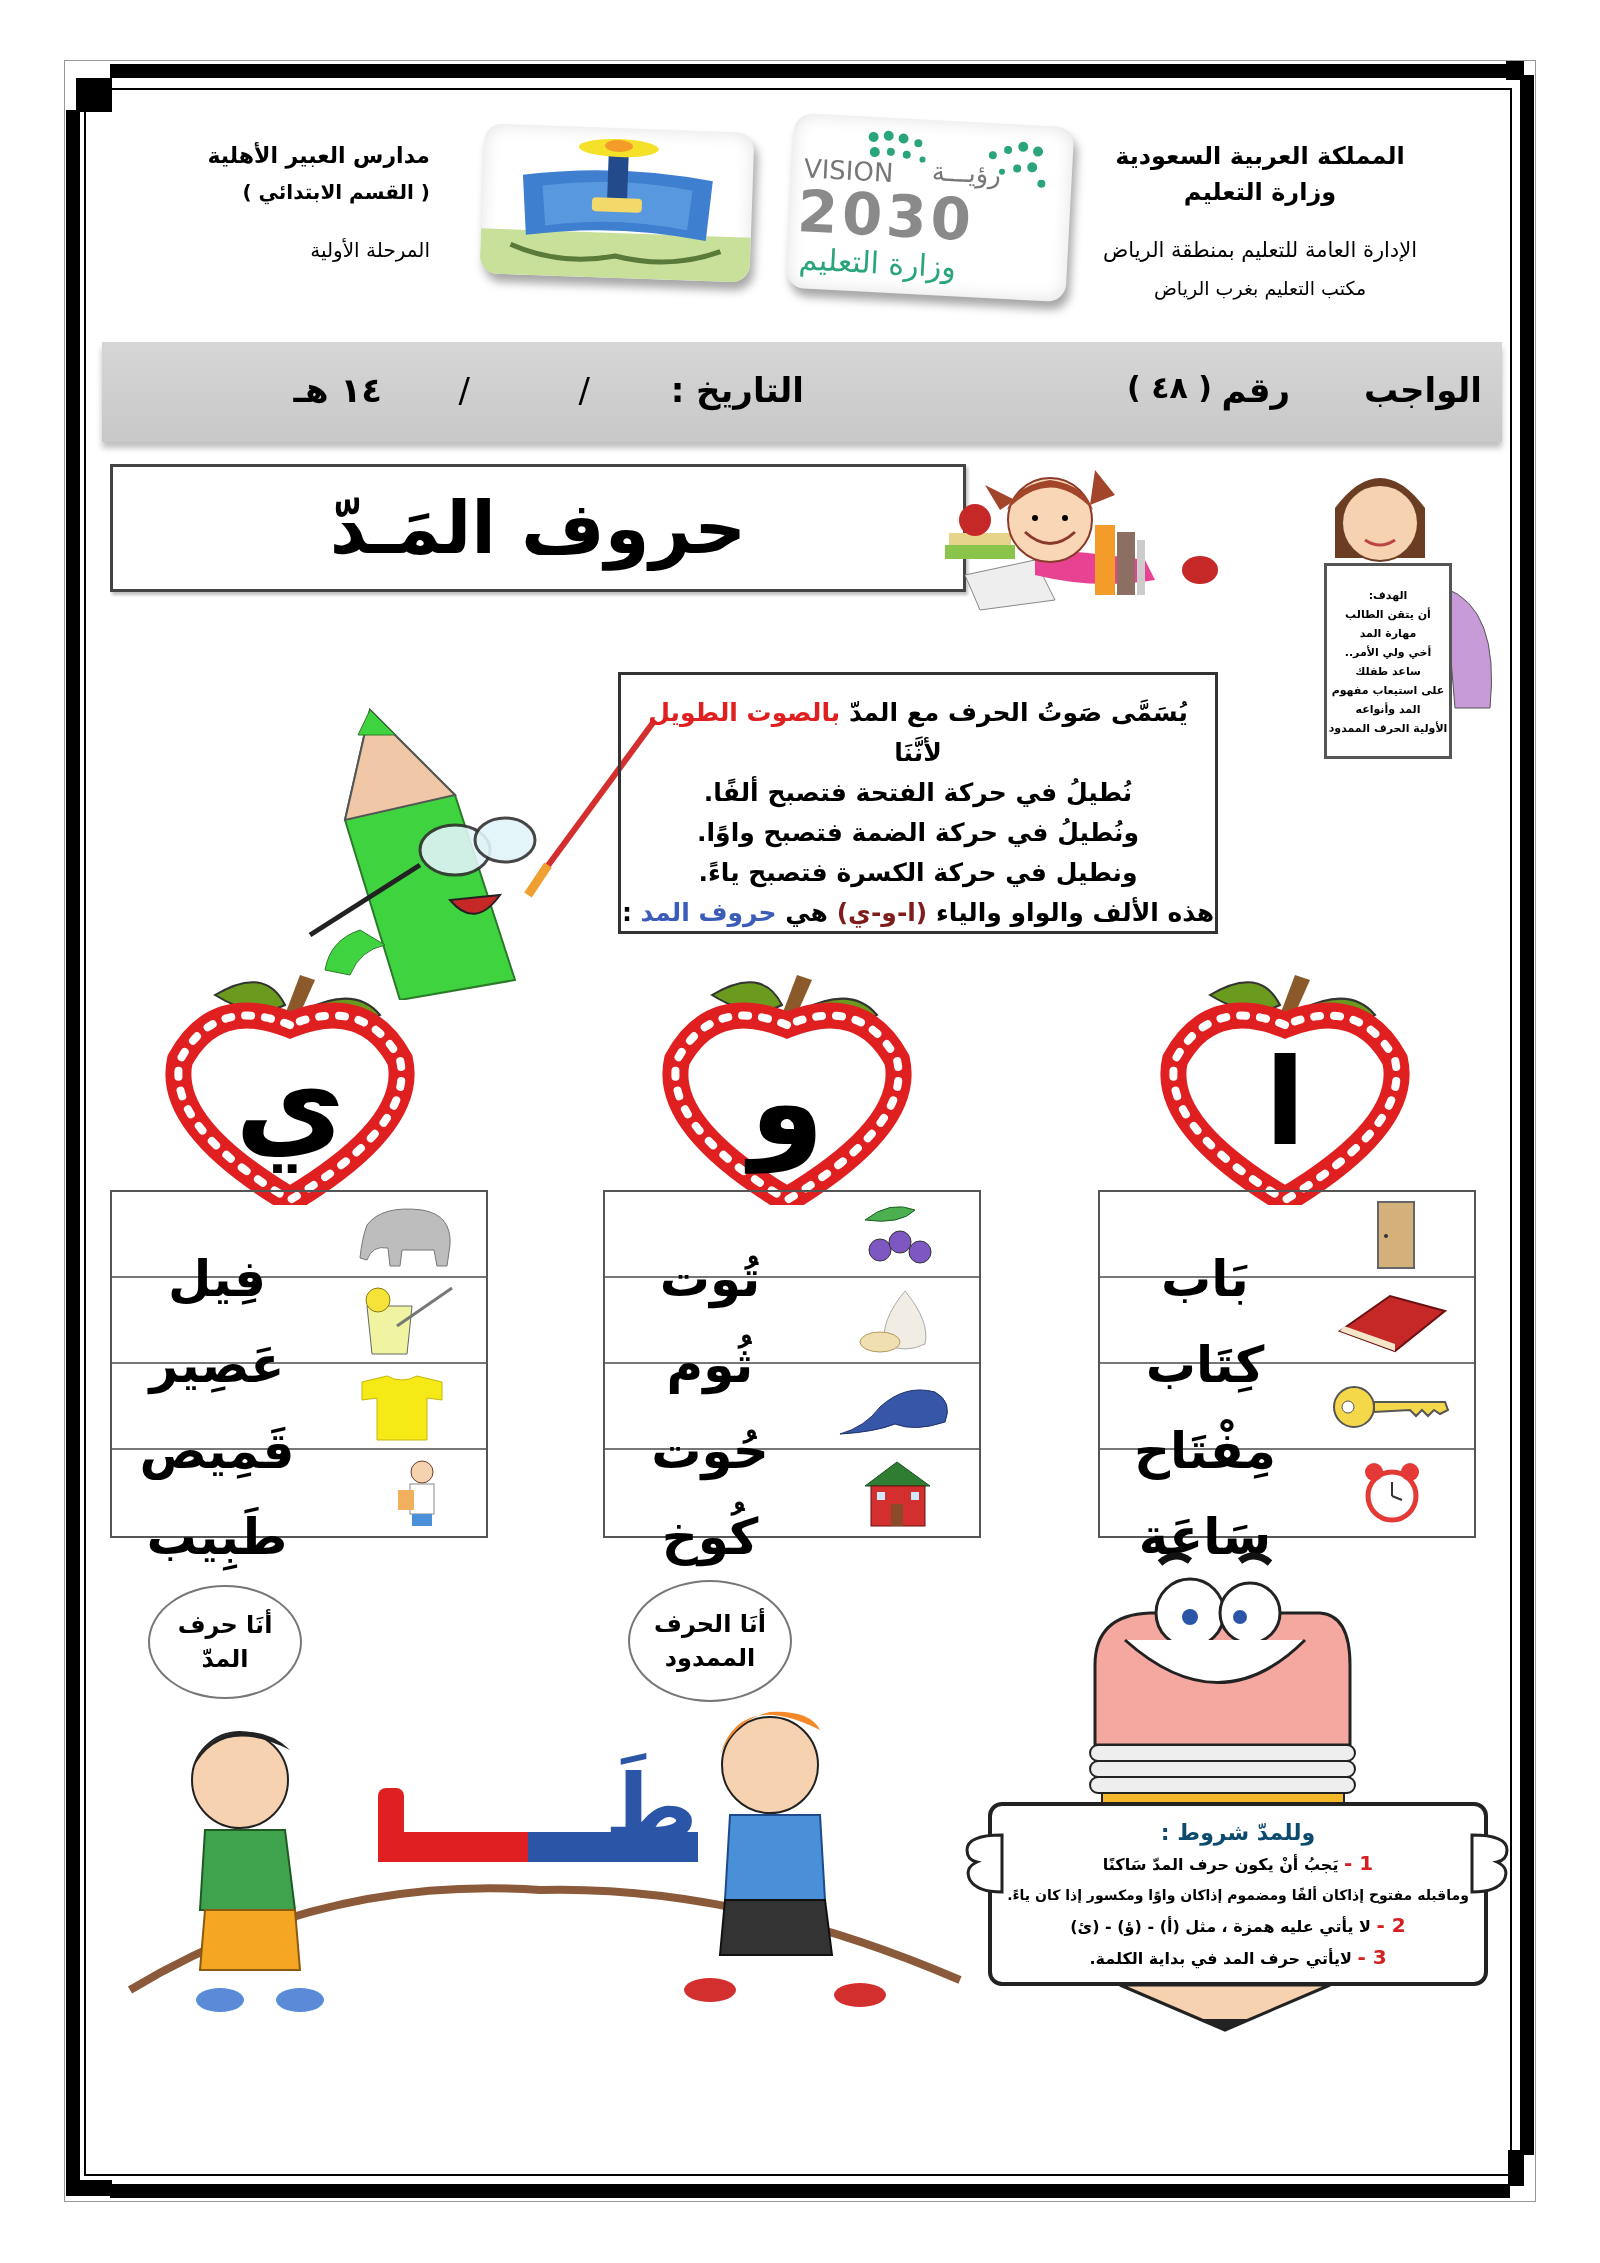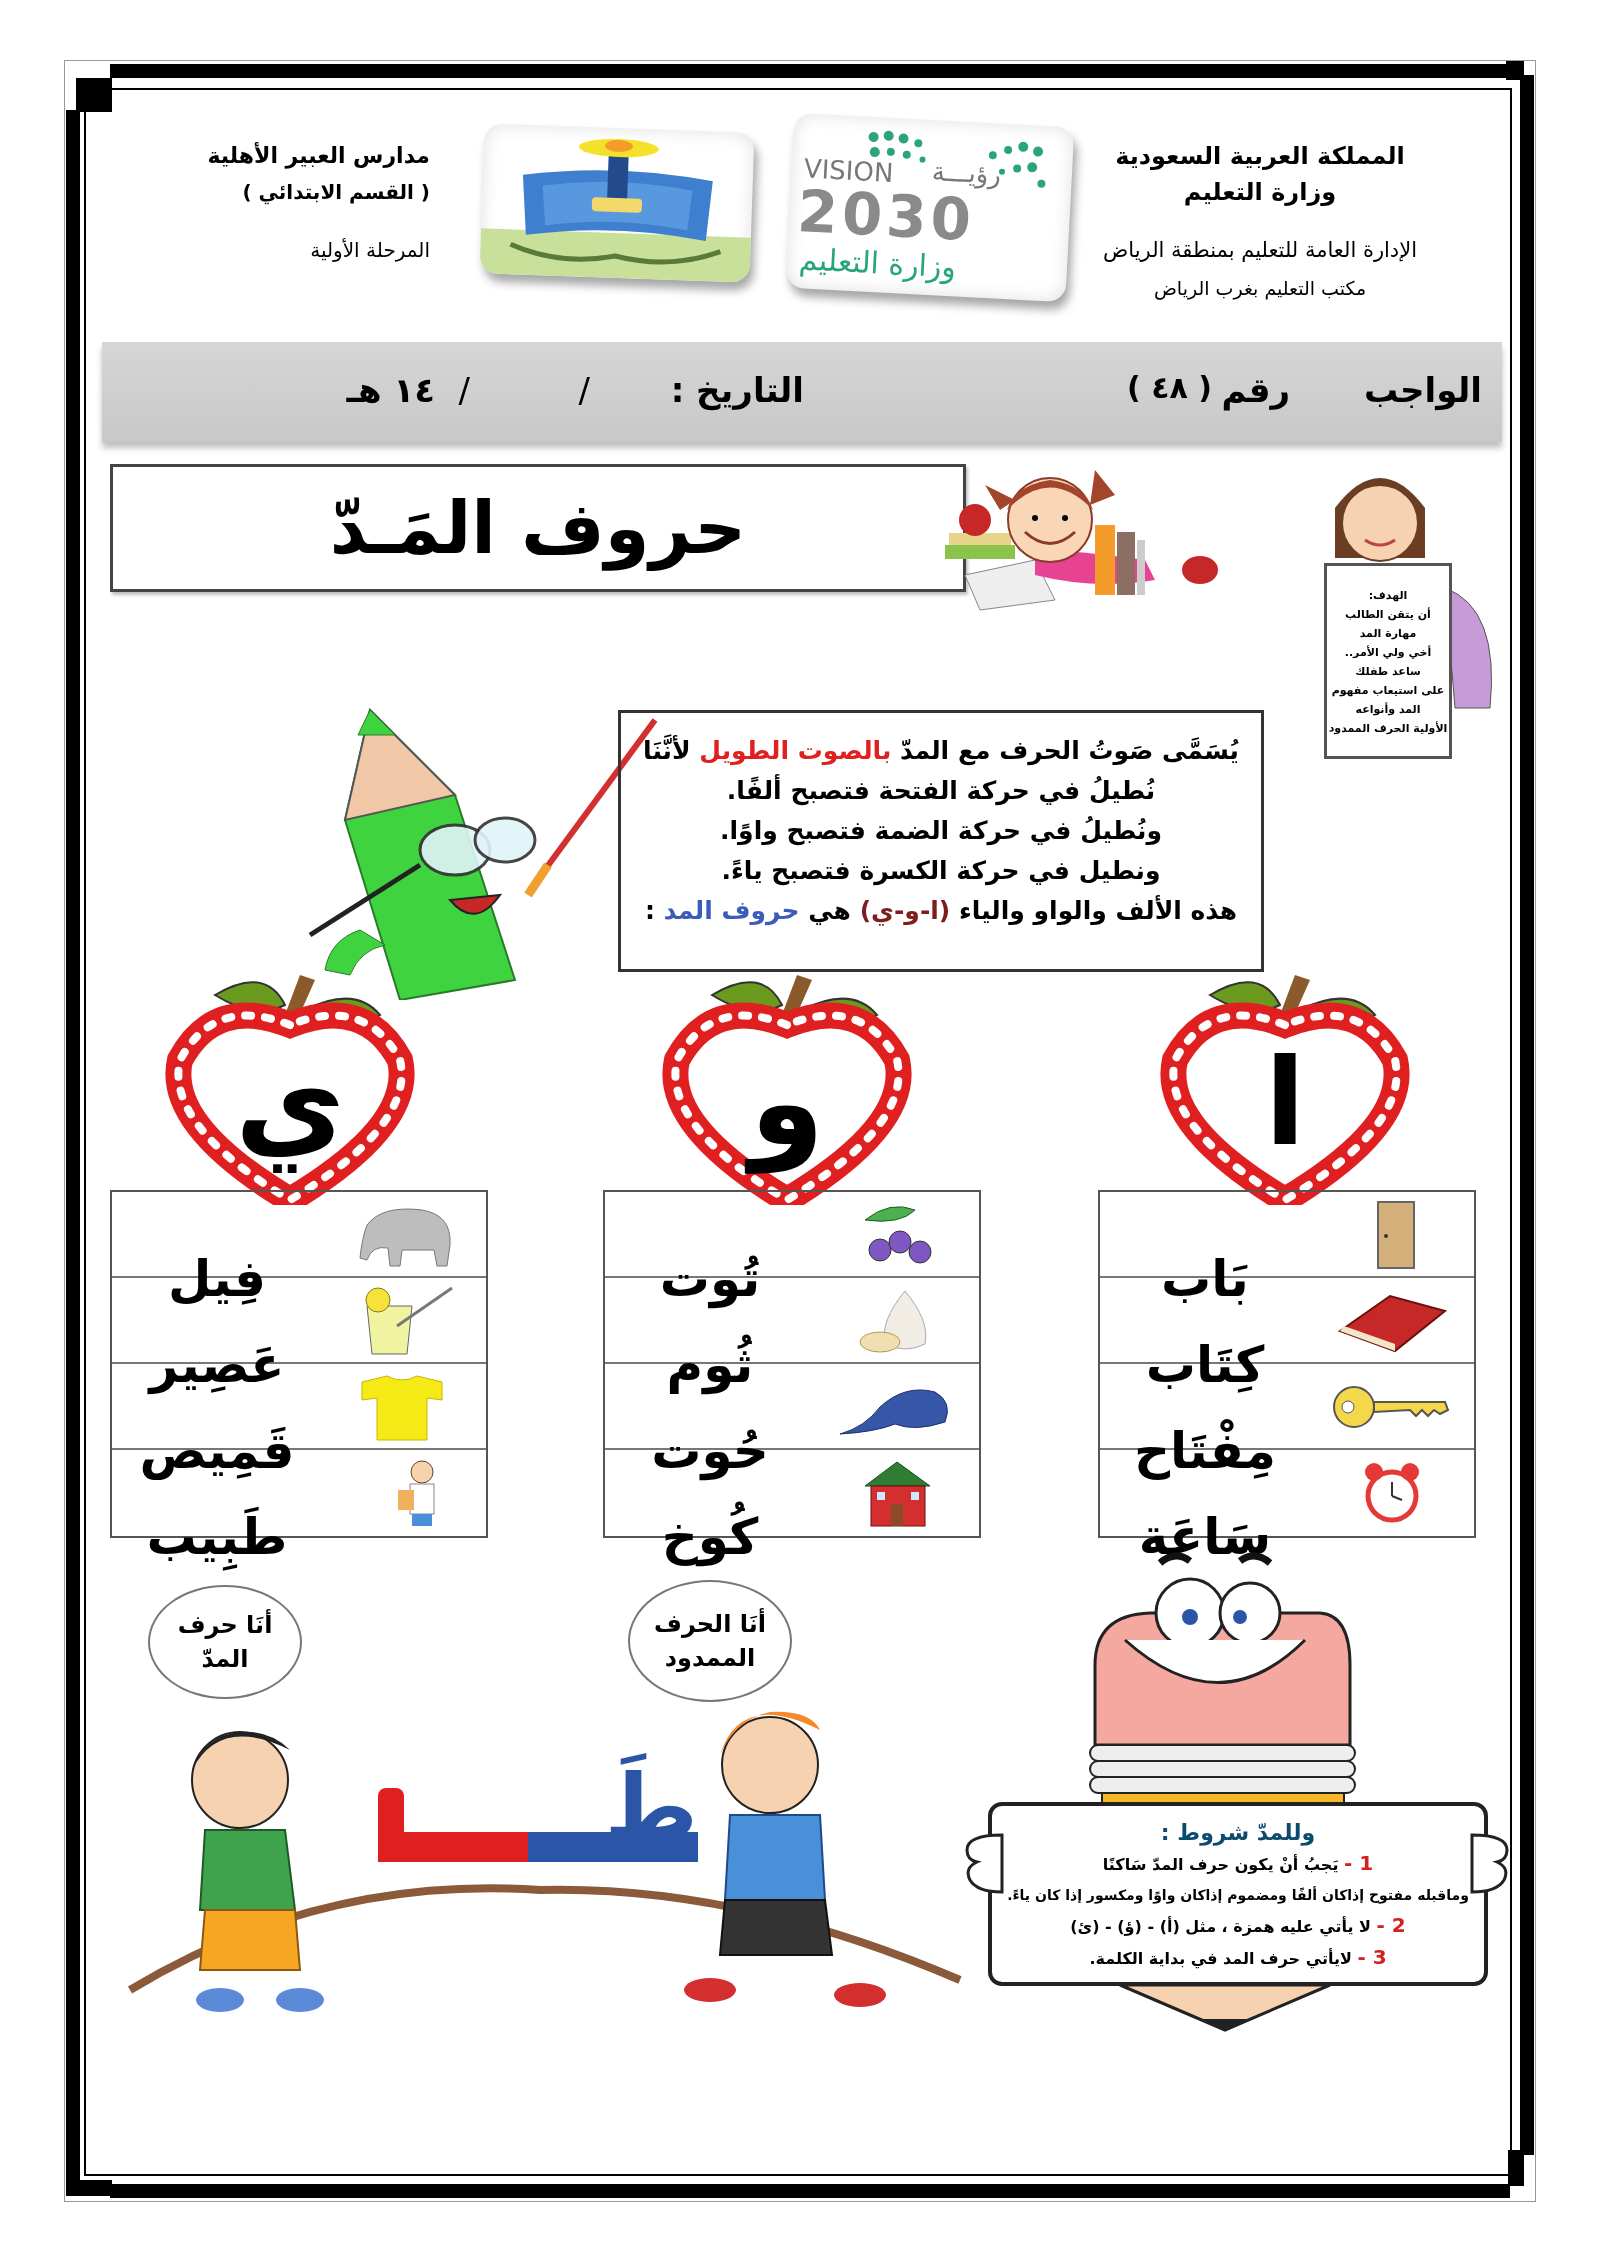--- a/index.html
+++ b/index.html
@@ -29,21 +29,21 @@
 
   
   .hw-bar { position:absolute; left:102px; top:342px; width:1400px; height:100px; background:linear-gradient(#d6d6d6,#c8c8c8); box-shadow:0 6px 6px rgba(0,0,0,0.25); direction:rtl; }
   .hw-bar span { position:absolute; top:28px; font-weight:bold; font-size:34px; }
 
   
   .title-box { position:absolute; left:110px; top:464px; width:856px; height:128px; border:3px solid #444; box-sizing:border-box; box-shadow:2px 3px 3px rgba(0,0,0,0.25); display:flex; align-items:center; justify-content:center; }
   .title-box span { font-size:72px; font-weight:bold; direction:rtl; }
 
   
-  .explain-box { position:absolute; left:618px; top:710px; width:646px; height:262px; border:3px solid #333; box-sizing:border-box; direction:rtl; text-align:center; padding-top:18px; }
+  .explain-box { position:absolute; left:618px; top:672px; width:600px; height:262px; border:3px solid #333; box-sizing:border-box; direction:rtl; text-align:center; padding-top:18px; }
   .explain-box .line { font-weight:bold; font-size:25px; line-height:40px; }
   .red { color:#e02020; }
   .green { color:#7f1d1d; }
   .blue { color:#3b5db8; }
 
   
   .goal-sign { position:absolute; left:1324px; top:563px; width:128px; height:196px; border:3px solid #555; background:#fff; box-sizing:border-box; direction:rtl; text-align:center; font-size:11px; font-weight:bold; line-height:19px; padding-top:20px; }
 
   
   .apple { position:absolute; width:270px; height:240px; }
@@ -134,21 +134,21 @@
   <div class="abs" style="left:12px;top:128px;font-size:30px;color:#2aa57a;direction:rtl;">وزارة التعليم</div>
 </div>
 
 <div class="hw-bar">
   <span style="right:20px;">الواجب</span>
   <span style="right:212px;">رقم</span>
   <span style="right:290px;font-size:30px;">( ٤٨ )</span>
   <span style="right:698px;">التاريخ :</span>
   <span style="right:912px;font-weight:normal;">/</span>
   <span style="right:1032px;font-weight:normal;">/</span>
-  <span style="right:1067px;">١٤ هـ</span>
+  <span style="right:1120px;">١٤ هـ</span>
 </div>
 
 <div class="title-box">
   <span>حروف المَـدّ</span>
 </div>
 
 <svg class="abs" style="left:945px;top:450px;" width="280" height="170" viewBox="0 0 280 170">
   <rect x="0" y="95" width="70" height="14" fill="#8ac44a"></rect>
     <rect x="4" y="83" width="62" height="12" fill="#e6d48a"></rect>
   <circle cx="30" cy="70" r="16" fill="#c62828"></circle>

